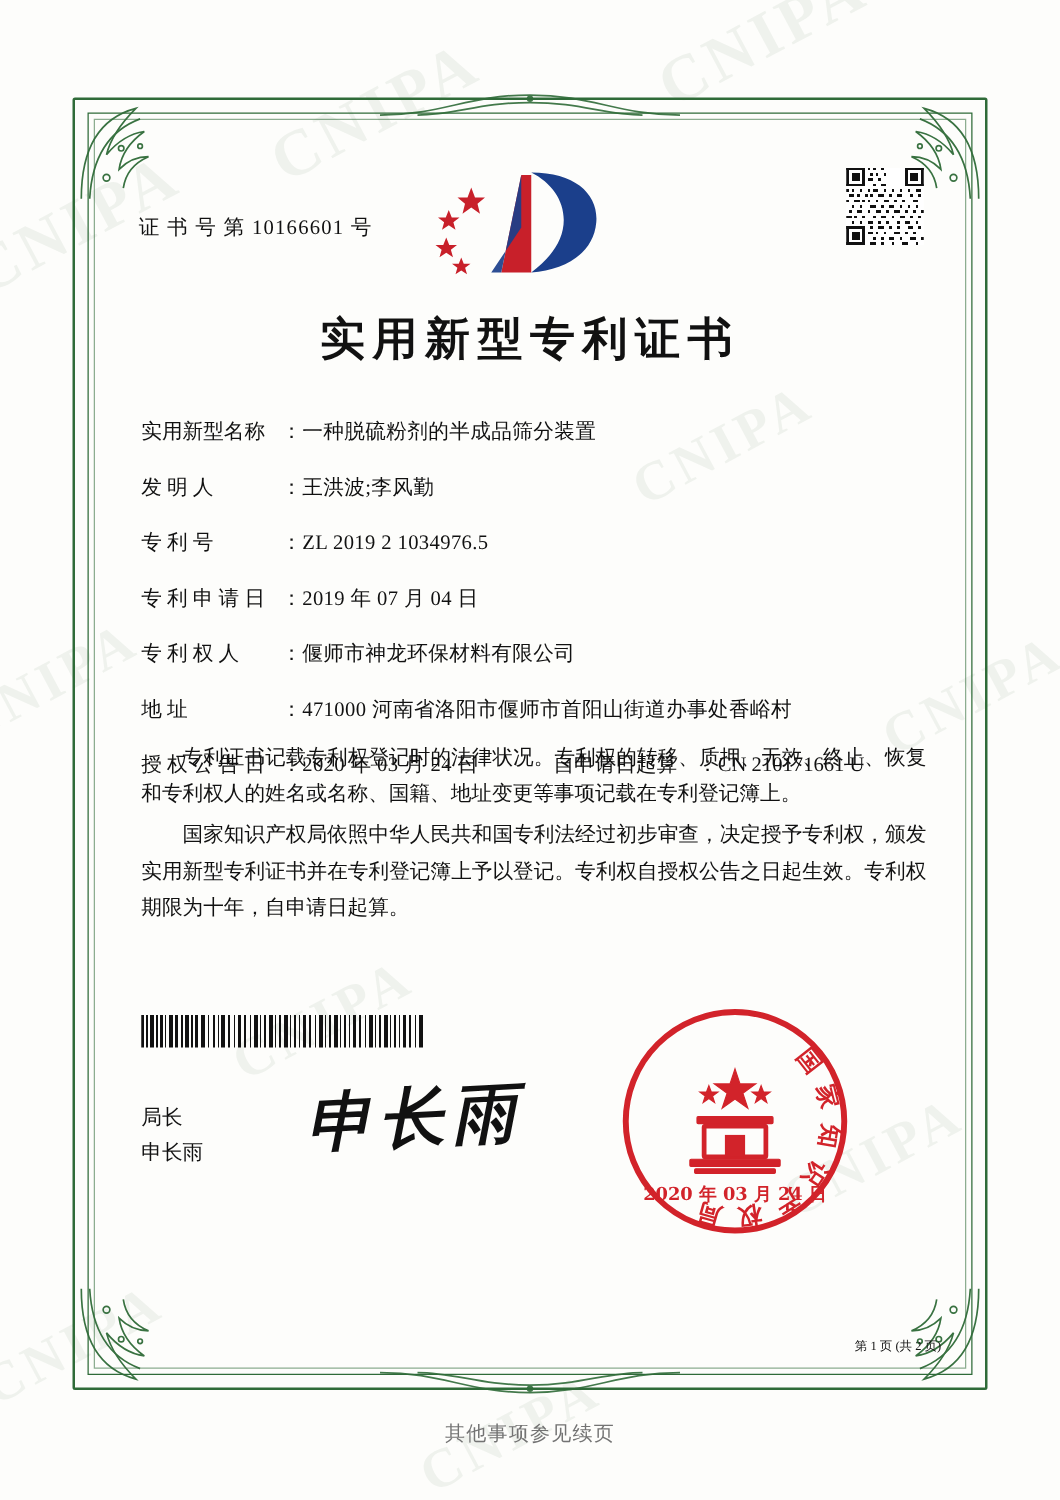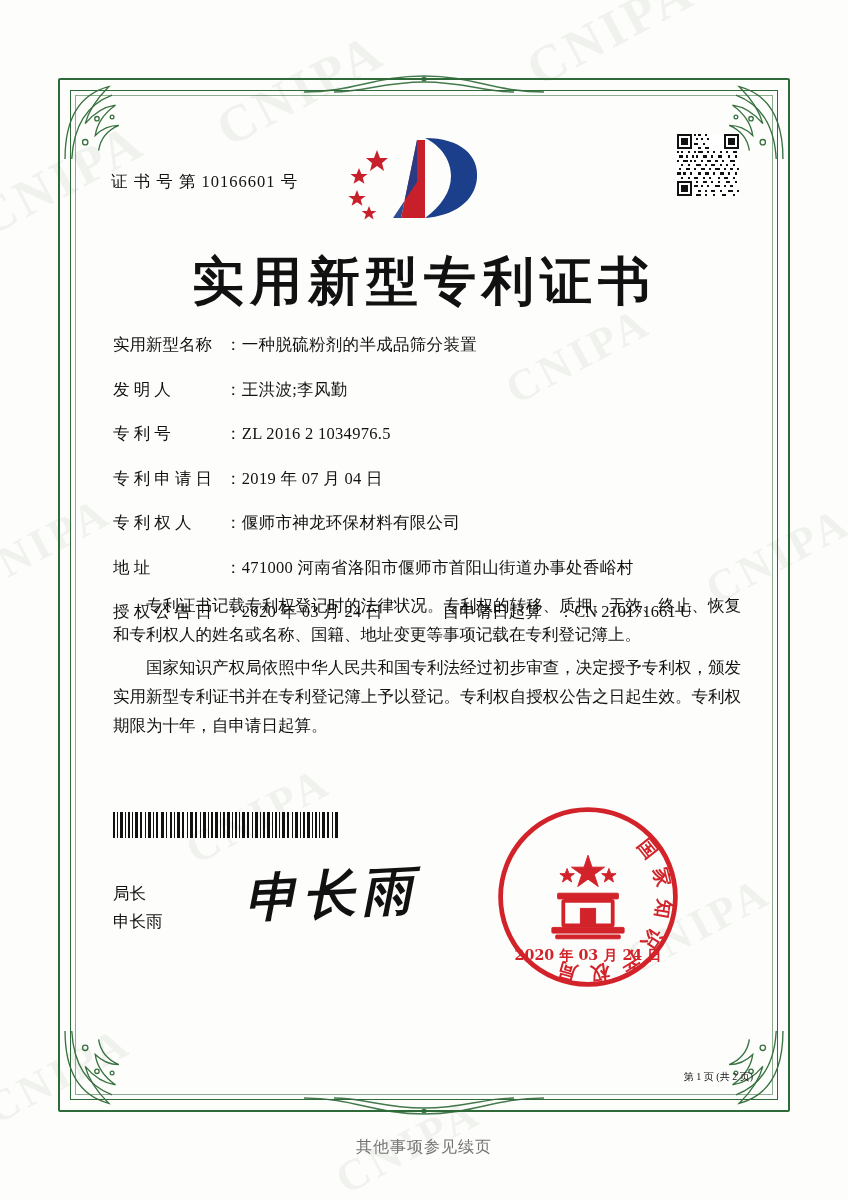--- a/index.html
+++ b/index.html
@@ -107,21 +107,21 @@
     transform: translateX(-50%);
     width: 190px;
     height: 98px;
   }
 
   .title {
     position: absolute;
     left: 0; right: 0;
     top: 135px;
     text-align: center;
-    font-size: 52px;
+    font-size: 36px;
     font-weight: bold;
     letter-spacing: 6px;
     color: #111;
     font-family: "DejaVu Serif", serif;
   }
 
   .fields {
     position: absolute;
     left: 18px;
     right: 10px;
@@ -444,21 +444,21 @@
       <div class="field-row">
         <span class="field-label">实用新型名称</span>
         <span class="field-value">：一种脱硫粉剂的半成品筛分装置</span>
       </div>
       <div class="field-row">
         <span class="field-label">发    明    人</span>
         <span class="field-value">：王洪波;李风勤</span>
       </div>
       <div class="field-row">
         <span class="field-label">专    利    号</span>
-        <span class="field-value">：ZL 2016 2 1034976.5</span>
+        <span class="field-value">：ZL 2019 2 1034976.5</span>
       </div>
       <div class="field-row">
         <span class="field-label">专 利 申 请 日</span>
         <span class="field-value">：2019 年 07 月 04 日</span>
       </div>
       <div class="field-row">
         <span class="field-label">专 利 权 人</span>
         <span class="field-value">：偃师市神龙环保材料有限公司</span>
       </div>
       <div class="field-row">

